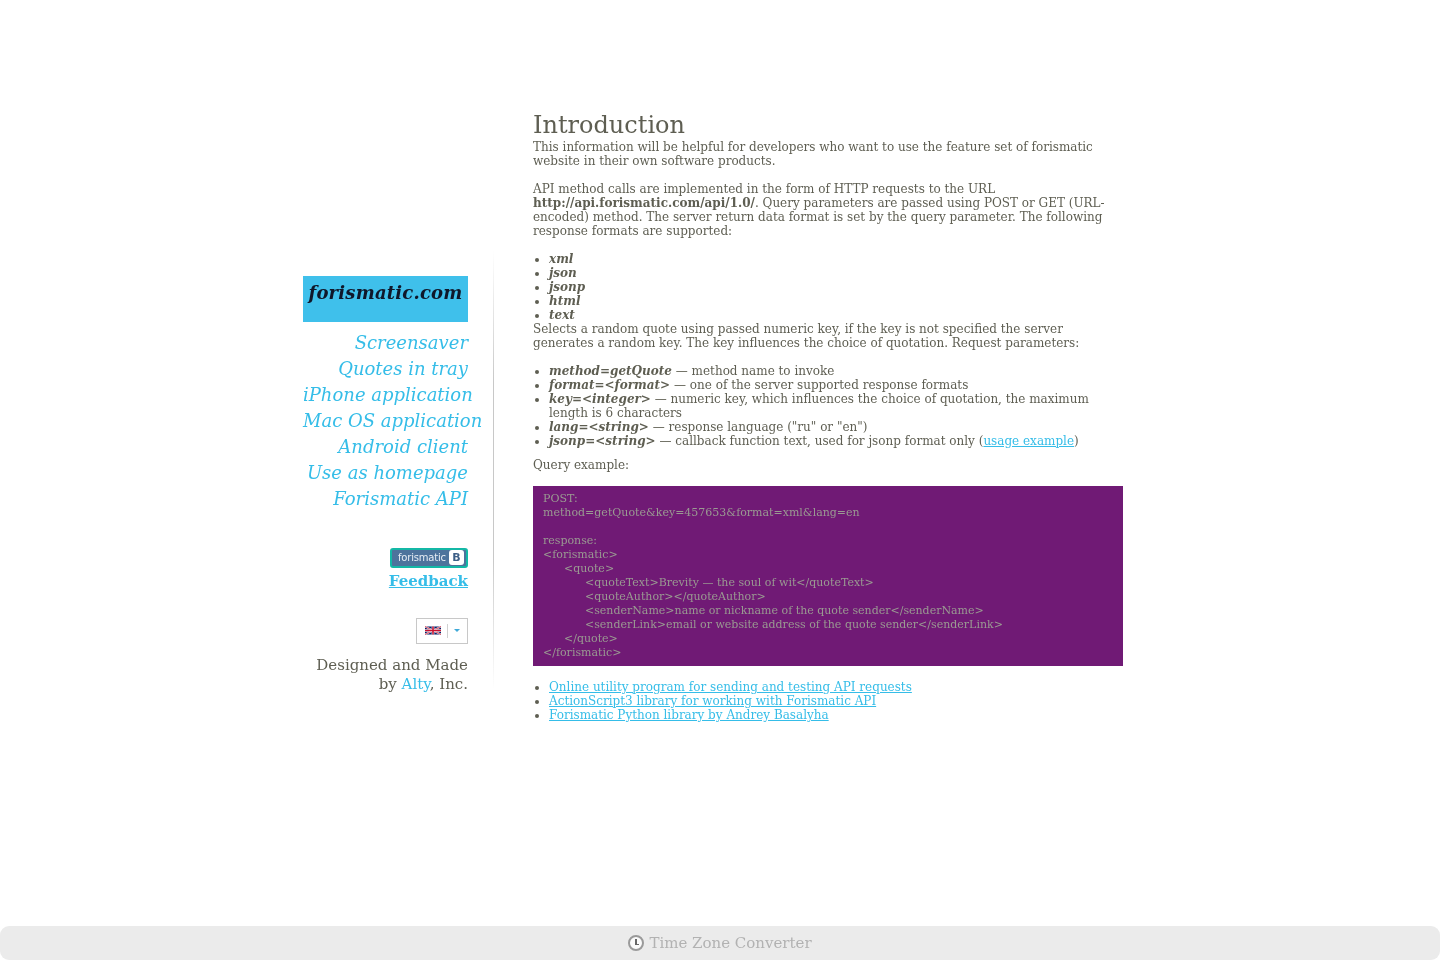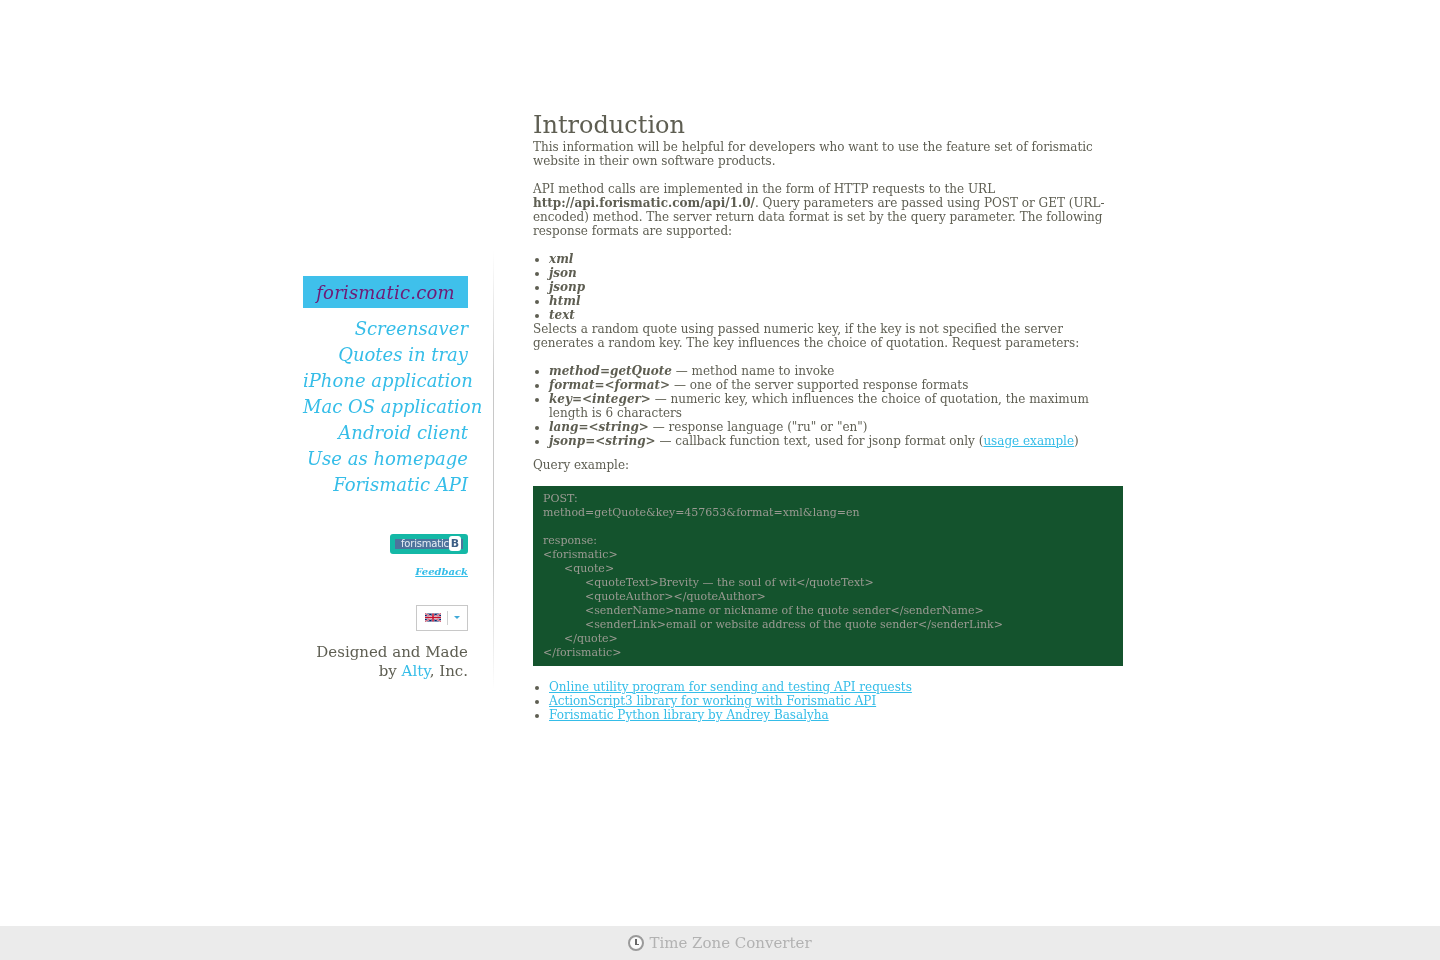--- a/index.html
+++ b/index.html
@@ -7,44 +7,44 @@
       width: 1440px; height: 960px; position: relative; overflow: hidden;
       background: #ffffff;
       font-family: "DejaVu Serif", "Liberation Serif", serif;
       color: #5e5e52;
     }
     a { color: #35bde8; }
 
     
     .sidebar { position: absolute; left: 303px; top: 276px; width: 165px; text-align: right; }
     .logo {
-      display: block; width: 165px; height: 32px; background: #3fc0eb;
-      color: #701a75; font-style: italic; font-weight: normal;
+      display: block; width: 165px; height: 46px; background: #3fc0eb;
+      color: #0f172a; font-style: italic; font-weight: bold;
       font-size: 18px; line-height: 34px; text-align: center; text-decoration: none;
       letter-spacing: 0.2px;
     }
     .nav { margin-top: 8px; }
     .nav a {
       display: block; font-style: italic; font-size: 18px; line-height: 26px;
       text-decoration: none; color: #35bde8; white-space: nowrap;
     }
     .vk-wrap { margin-top: 34px; }
     .vk-btn {
       display: inline-flex; align-items: center; height: 20px; width: 78px;
-      background: #4d739c; border: 5px solid #14b8a6; border-radius: 3px;
+      background: #4d739c; border: 2px solid #14b8a6; border-radius: 3px;
       color: #e8eef5; font-family: "DejaVu Sans", sans-serif; font-size: 10px;
       box-sizing: border-box; padding-left: 6px; text-decoration: none;
     }
     .vk-btn .vk-label { flex: 1; text-align: left; letter-spacing: -0.2px; }
     .vk-btn .vk-b {
       width: 15px; height: 15px; background: #fff; color: #3d5f86;
       border-radius: 3px; font-weight: bold; font-size: 11px; line-height: 15px;
       text-align: center; margin-right: 2px;
     }
-    .feedback { display: block; margin-top: 12px; font-size: 10px; font-weight: bold; font-style: italic; }
+    .feedback { display: block; margin-top: 4px; font-size: 15px; font-weight: bold; }
     .lang {
       display: inline-flex; align-items: center; margin-top: 28px;
       width: 52px; height: 26px; border: 1px solid #c8c8c8; box-sizing: border-box;
       justify-content: center; gap: 6px;
     }
     .flag { width: 16px; height: 11px; display: block; }
     .lang .sep { width: 1px; height: 14px; background: #d0d0d0; }
     .lang .caret { width: 0; height: 0; border-left: 3px solid transparent; border-right: 3px solid transparent; border-top: 3px solid #3fa9d8; }
     .credits { margin-top: 12px; font-size: 15px; line-height: 19px; color: #5e5e52; }
     .credits a { text-decoration: none; }
@@ -57,31 +57,31 @@
     
     .main { position: absolute; left: 533px; top: 110px; width: 590px; font-size: 12px; line-height: 14px; }
     h1 { font-weight: normal; font-size: 24px; line-height: 30px; margin: 0; color: #5e5e52; }
     p { margin: 0; }
     .m14 { margin-top: 14px; }
     ul { margin: 0; padding-left: 16px; }
     ul li { line-height: 14px; }
     .fmt li { font-weight: bold; font-style: italic; }
     .param b { font-style: italic; }
     pre.code {
-      margin: 14px 0 0 0; background: #14532d; padding: 6px 10px;
+      margin: 14px 0 0 0; background: #701a75; padding: 6px 10px;
       font-family: "DejaVu Serif", "Liberation Serif", serif; font-size: 11px; line-height: 14px;
       color: #9a9a92; white-space: pre;
     }
     .links { margin-top: 14px; }
     .links a { font-size: 12px; text-align: right; }
 
     
     .footer {
       position: absolute; left: 0; top: 926px; width: 1440px; height: 34px; background: #ebebeb;
-      display: flex; align-items: center; justify-content: center;
+      display: flex; align-items: center; justify-content: center; border-radius: 9px;
     }
     .tz { display: flex; align-items: center; gap: 5px; color: #b2b2b2; font-size: 15px; text-decoration: none; }
     .clock { width: 16px; height: 16px; border-radius: 50%; background: #fafafa; border: 2px solid #9a9a9a; box-sizing: border-box; position: relative; }
     .clock::before { content: ""; position: absolute; left: 5px; top: 2px; width: 1.5px; height: 5px; background: #666; }
     .clock::after { content: ""; position: absolute; left: 5px; top: 6.5px; width: 4px; height: 1.5px; background: #666; }
   </style>
 </head>
 <body>
 
 <div class="sidebar">

